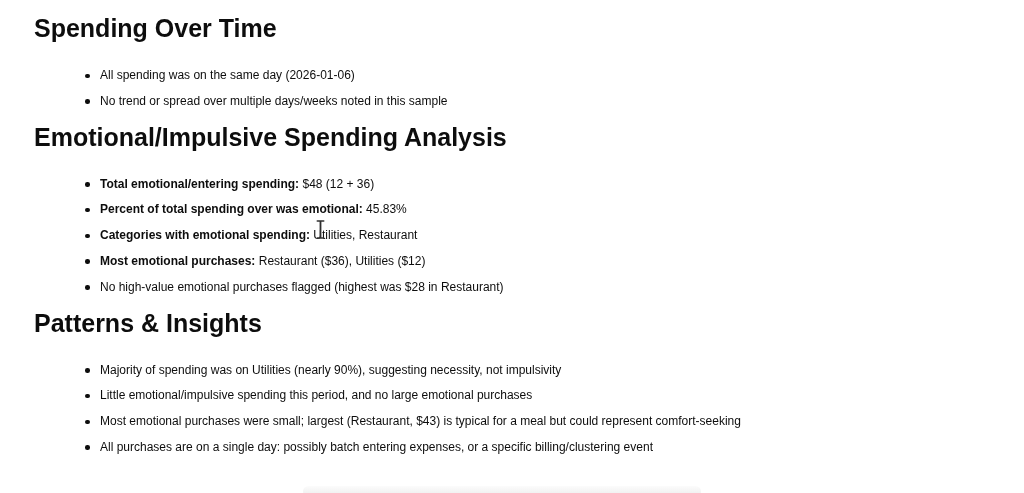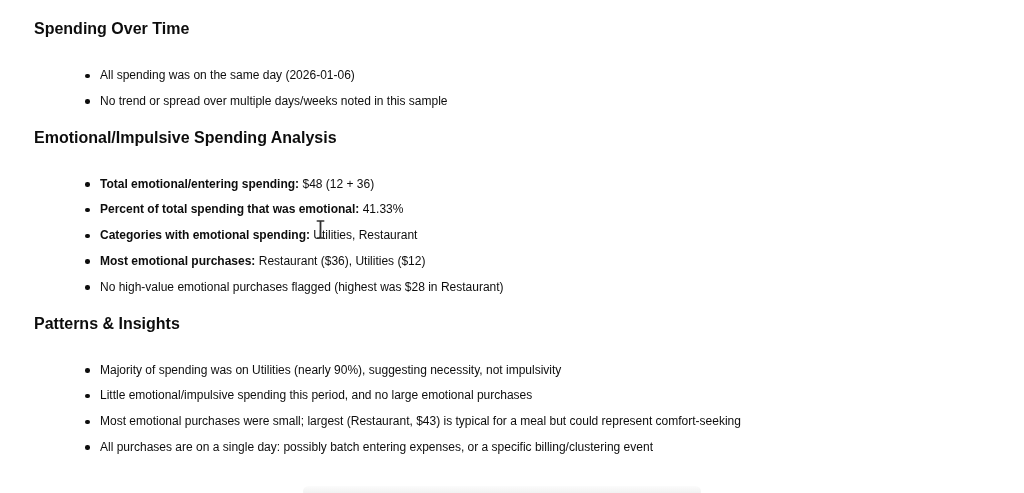--- a/index.html
+++ b/index.html
@@ -18,21 +18,21 @@
   }
   .content {
     position: absolute;
     top: 0; left: 0;
     width: 1024px;
     padding: 17px 0 0 34px;
     box-sizing: border-box;
   }
   .md-section h3 {
     margin: 0;
-    font-size: 16px;
+    font-size: 25px;
     line-height: 23px;
     font-weight: 700;
     color: #0d0d0d;
   }
   .md-section + .md-section h3 {
     margin-top: 11px;
   }
   .md-section ul {
     margin: 23px 0 0 0;
     padding: 0 0 0 66px;
@@ -91,21 +91,21 @@
 
   <li><strong class="li-bold"></strong><span class="li-text">No trend or spread over multiple days/weeks noted in this sample</span></li>
 </ul>
   </section>
 
   <section class="md-section">
     <h3>Emotional/Impulsive Spending Analysis</h3>
     <ul>
   <li><strong class="li-bold">Total emotional/entering spending:</strong><span class="li-text"> $48 (12 + 36)</span></li>
 
-  <li><strong class="li-bold">Percent of total spending that was emotional:</strong><span class="li-text"> 41.33%</span></li>
+  <li><strong class="li-bold">Percent of total spending over was emotional:</strong><span class="li-text"> 45.83%</span></li>
 
   <li><strong class="li-bold">Categories with emotional spending:</strong><span class="li-text"> Utilities, Restaurant</span></li>
 
   <li><strong class="li-bold">Most emotional purchases:</strong><span class="li-text"> Restaurant ($36), Utilities ($12)</span></li>
 
   <li><strong class="li-bold"></strong><span class="li-text">No high-value emotional purchases flagged (highest was $28 in Restaurant)</span></li>
 </ul>
   </section>
 
   <section class="md-section">

